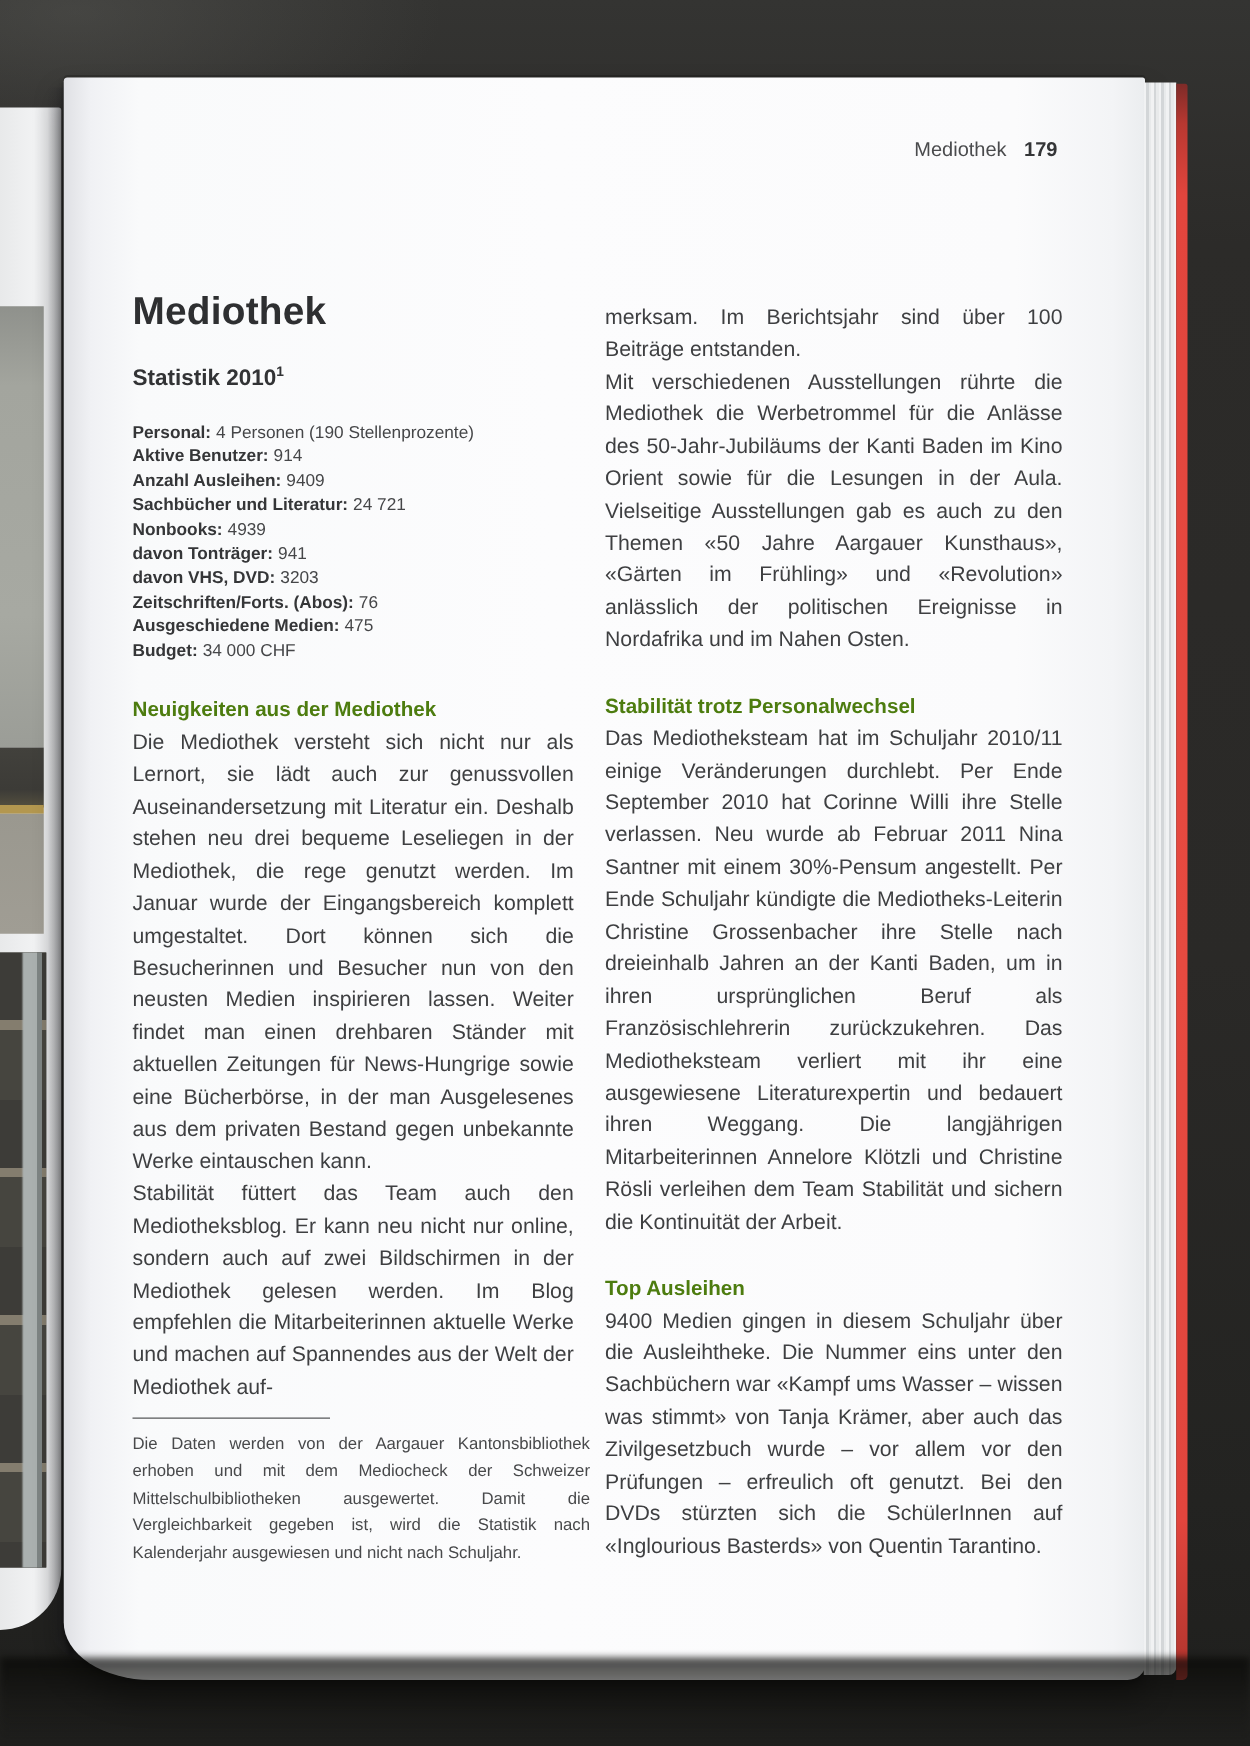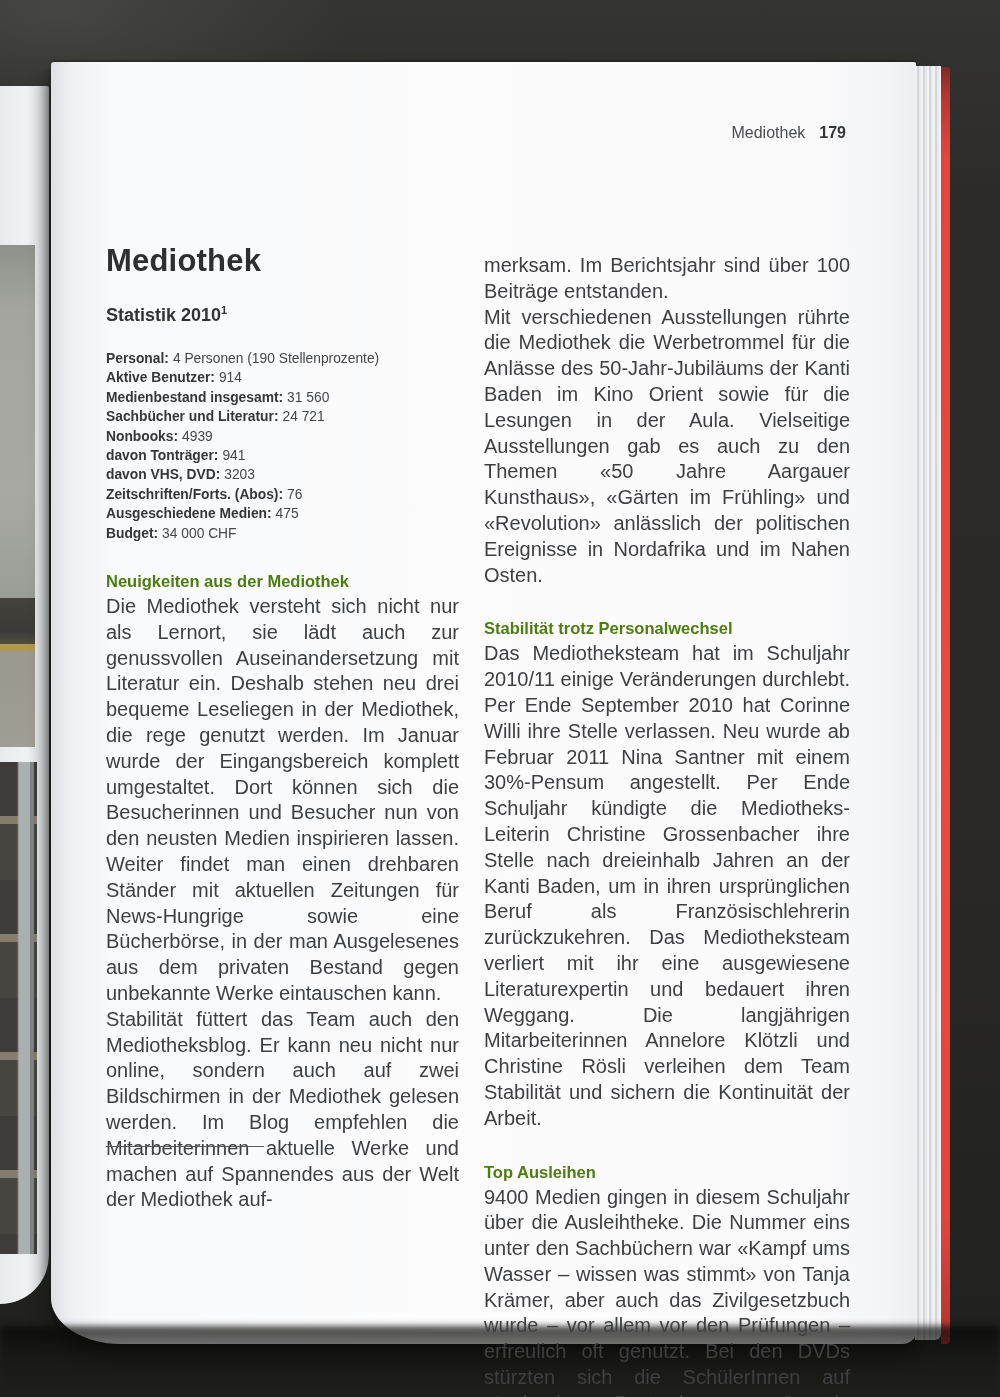--- a/index.html
+++ b/index.html
@@ -56,37 +56,37 @@
     background:linear-gradient(180deg,#7e2b28 0%,#b83831 2.5%,#e2453d 7%,#e64a40 55%,#e2453d 90%,#b5362f 99%);
     border-radius:0 2px 4px 0;
   }
   .floor-shadow{
     left:0;top:1326px;width:1000px;height:71px;
     background:linear-gradient(180deg, rgba(8,8,6,0.75) 0%, rgba(16,16,14,0.45) 45%, rgba(0,0,0,0) 100%);
     filter:blur(3px);
   }
 
   
-  .content{left:51px;top:74px;width:865px;height:920px;color:#3e3f41;}
+  .content{left:51px;top:62px;width:865px;height:920px;color:#3e3f41;}
   .running-head{position:absolute;top:50px;right:70px;font-size:16px;color:#4a4b4d;}
   .running-head .pageno{font-weight:700;color:#343537;margin-left:14px;}
 
   .col-left{position:absolute;left:55px;top:170px;width:353px;}
   .col-right{position:absolute;left:433px;top:179px;width:366px;}
 
   h1.doc-title{margin:0 0 26px 0;font-size:31px;line-height:34px;font-weight:700;color:#2e2f31;letter-spacing:0.2px;}
   h2.stats-heading{margin:0 0 23px 0;font-size:18px;font-weight:700;color:#323335;}
   h2.stats-heading sup{font-size:11px;}
 
   .stat-row{font-size:13.8px;line-height:19.4px;color:#454648;}
   .stat-label{font-weight:700;color:#353638;margin-right:4px;text-align:center;}
 
   h3.section-heading{margin:0;font-size:16.5px;line-height:26px;font-weight:700;color:#4d7c0f;}
   .col-left h3.section-heading{margin-top:25px;}
-  p.body{margin:0;font-size:20px;line-height:25.8px;text-align:justify;hyphens:auto;-webkit-hyphens:auto;}
+  p.body{margin:0;font-size:17px;line-height:25.8px;text-align:justify;hyphens:auto;-webkit-hyphens:auto;}
   .col-right h3.section-heading{margin-top:27px;}
 
   .footnote{position:absolute;left:55px;top:1072px;width:366px;color:#48494b;}
   .footnote-rule{width:158px;border-top:1.6px solid #57585a;margin:0 0 9px 0;}
   .footnote-first{font-size:13.6px;line-height:21px;}
   .footnote-first .fn-marker{margin-right:7px;}
   .footnote-text{margin:2px 0 0 0;font-size:13.4px;line-height:21.8px;text-align:justify;}
 </style>
 </head>
 <body>
@@ -118,21 +118,21 @@
   <div class="col-left">
     <h1 class="doc-title">Mediothek</h1>
 
     <h2 class="stats-heading">
       <span>Statistik 2010</span><sup>1</sup>
     </h2>
 
     <div>
       <div class="stat-row"><span class="stat-label">Personal:</span><span>4 Personen (190 Stellenprozente)</span></div>
       <div class="stat-row"><span class="stat-label">Aktive Benutzer:</span><span>914</span></div>
-      <div class="stat-row"><span class="stat-label">Medienbestand insgesamt:</span><span>31 560</span></div>
+      <div class="stat-row"><span class="stat-label">Anzahl Ausleihen:</span><span>9409</span></div>
       <div class="stat-row"><span class="stat-label">Sachbücher und Literatur:</span><span>24 721</span></div>
       <div class="stat-row"><span class="stat-label">Nonbooks:</span><span>4939</span></div>
       <div class="stat-row"><span class="stat-label">davon Tonträger:</span><span>941</span></div>
       <div class="stat-row"><span class="stat-label">davon VHS, DVD:</span><span>3203</span></div>
       <div class="stat-row"><span class="stat-label">Zeitschriften/Forts. (Abos):</span><span>76</span></div>
       <div class="stat-row"><span class="stat-label">Ausgeschiedene Medien:</span><span>475</span></div>
       <div class="stat-row"><span class="stat-label">Budget:</span><span>34 000 CHF</span></div>
     </div>
 
     <h3 class="section-heading">Neuigkeiten aus der Mediothek</h3>
@@ -146,15 +146,16 @@
 
     <h3 class="section-heading">Stabilität trotz Personalwechsel</h3>
     <p class="body">Das Mediotheksteam hat im Schuljahr 2010/11 einige Veränderungen durchlebt. Per Ende September 2010 hat Corinne Willi ihre Stelle verlassen. Neu wurde ab Februar 2011 Nina Santner mit einem 30%-Pensum angestellt. Per Ende Schuljahr kündigte die Mediotheks-Leiterin Christine Grossenbacher ihre Stelle nach dreieinhalb Jahren an der Kanti Baden, um in ihren ursprünglichen Beruf als Französischlehrerin zurückzukehren. Das Mediotheksteam verliert mit ihr eine ausgewiesene Literaturexpertin und bedauert ihren Weggang. Die langjährigen Mitarbeiterinnen Annelore Klötzli und Christine Rösli verleihen dem Team Stabilität und sichern die Kontinuität der Arbeit.</p>
 
     <h3 class="section-heading">Top Ausleihen</h3>
     <p class="body">9400 Medien gingen in diesem Schuljahr über die Ausleihtheke. Die Nummer eins unter den Sachbüchern war «Kampf ums Wasser – wissen was stimmt» von Tanja Krämer, aber auch das Zivilgesetzbuch wurde – vor allem vor den Prüfungen – erfreulich oft genutzt. Bei den DVDs stürzten sich die SchülerInnen auf «Inglourious Basterds» von Quentin Tarantino.</p>
   </div>
 
   <div class="footnote">
     <div class="footnote-rule"></div>
+    <p class="footnote-text">Die Daten werden von der Aargauer Kantonsbibliothek erhoben und mit dem Mediocheck der Schweizer Mittelschulbibliotheken ausgewertet. Damit die Vergleichbarkeit gegeben ist, wird die Statistik nach Kalenderjahr ausgewiesen und nicht nach Schuljahr.</p>
   </div>
 
 </div>
 
 </body></html>

